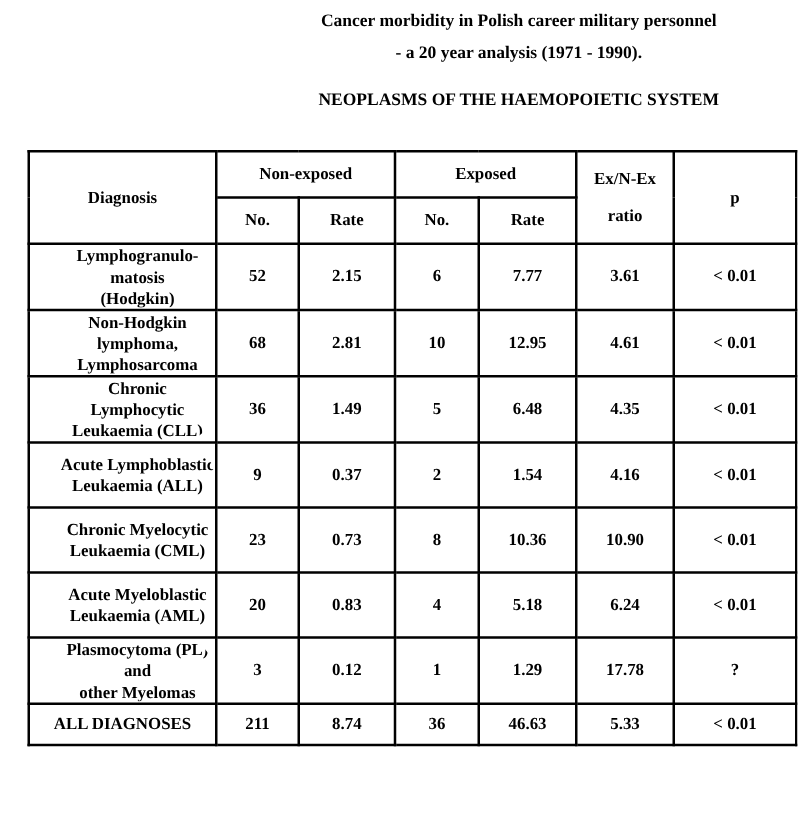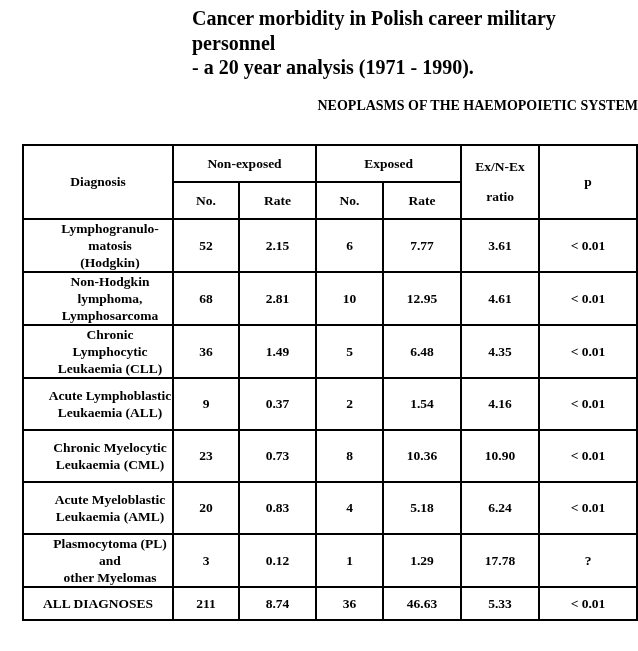--- a/index.html
+++ b/index.html
@@ -8,27 +8,28 @@
     background: #ffffff;
     width: 638px;
     height: 651px;
     overflow: hidden;
     font-family: "Liberation Serif", "DejaVu Serif", serif;
     color: #000000;
     font-weight: bold;
   }
   .title-block {
     margin: 6px 0 0 192px;
-    font-size: 20px;
+    text-align: center;
+    font-size: 14px;
     line-height: 24.5px;
     font-weight: bold;
   }
   .subtitle-block {
     margin: 14px 0 0 192px;
-    text-align: right;
+    text-align: center;
     font-size: 14px;
     line-height: 24.5px;
     font-weight: bold;
   }
   table.data-table {
     border-collapse: collapse;
     table-layout: fixed;
     margin: 26px 0 0 22px;
     width: 614px;
   }
@@ -42,20 +43,21 @@
     padding: 0;
     overflow: hidden;
   }
   tr.group-row  { height: 37px; }
   tr.sub-row    { height: 37px; }
   tr.data-row   { height: 52px; }
   tr.total-row  { height: 33px; }
   th.diag-head, td.diag-cell {
     text-align: left;
     padding-left: 3px;
+    border-radius: 28px;
   }
   td.diag-cell .diag-line {
     display: block;
     line-height: 17px;
     padding-left: 24px;
   }
   th.ratio-head .two-line {
     display: block;
     line-height: 30px;
   }

